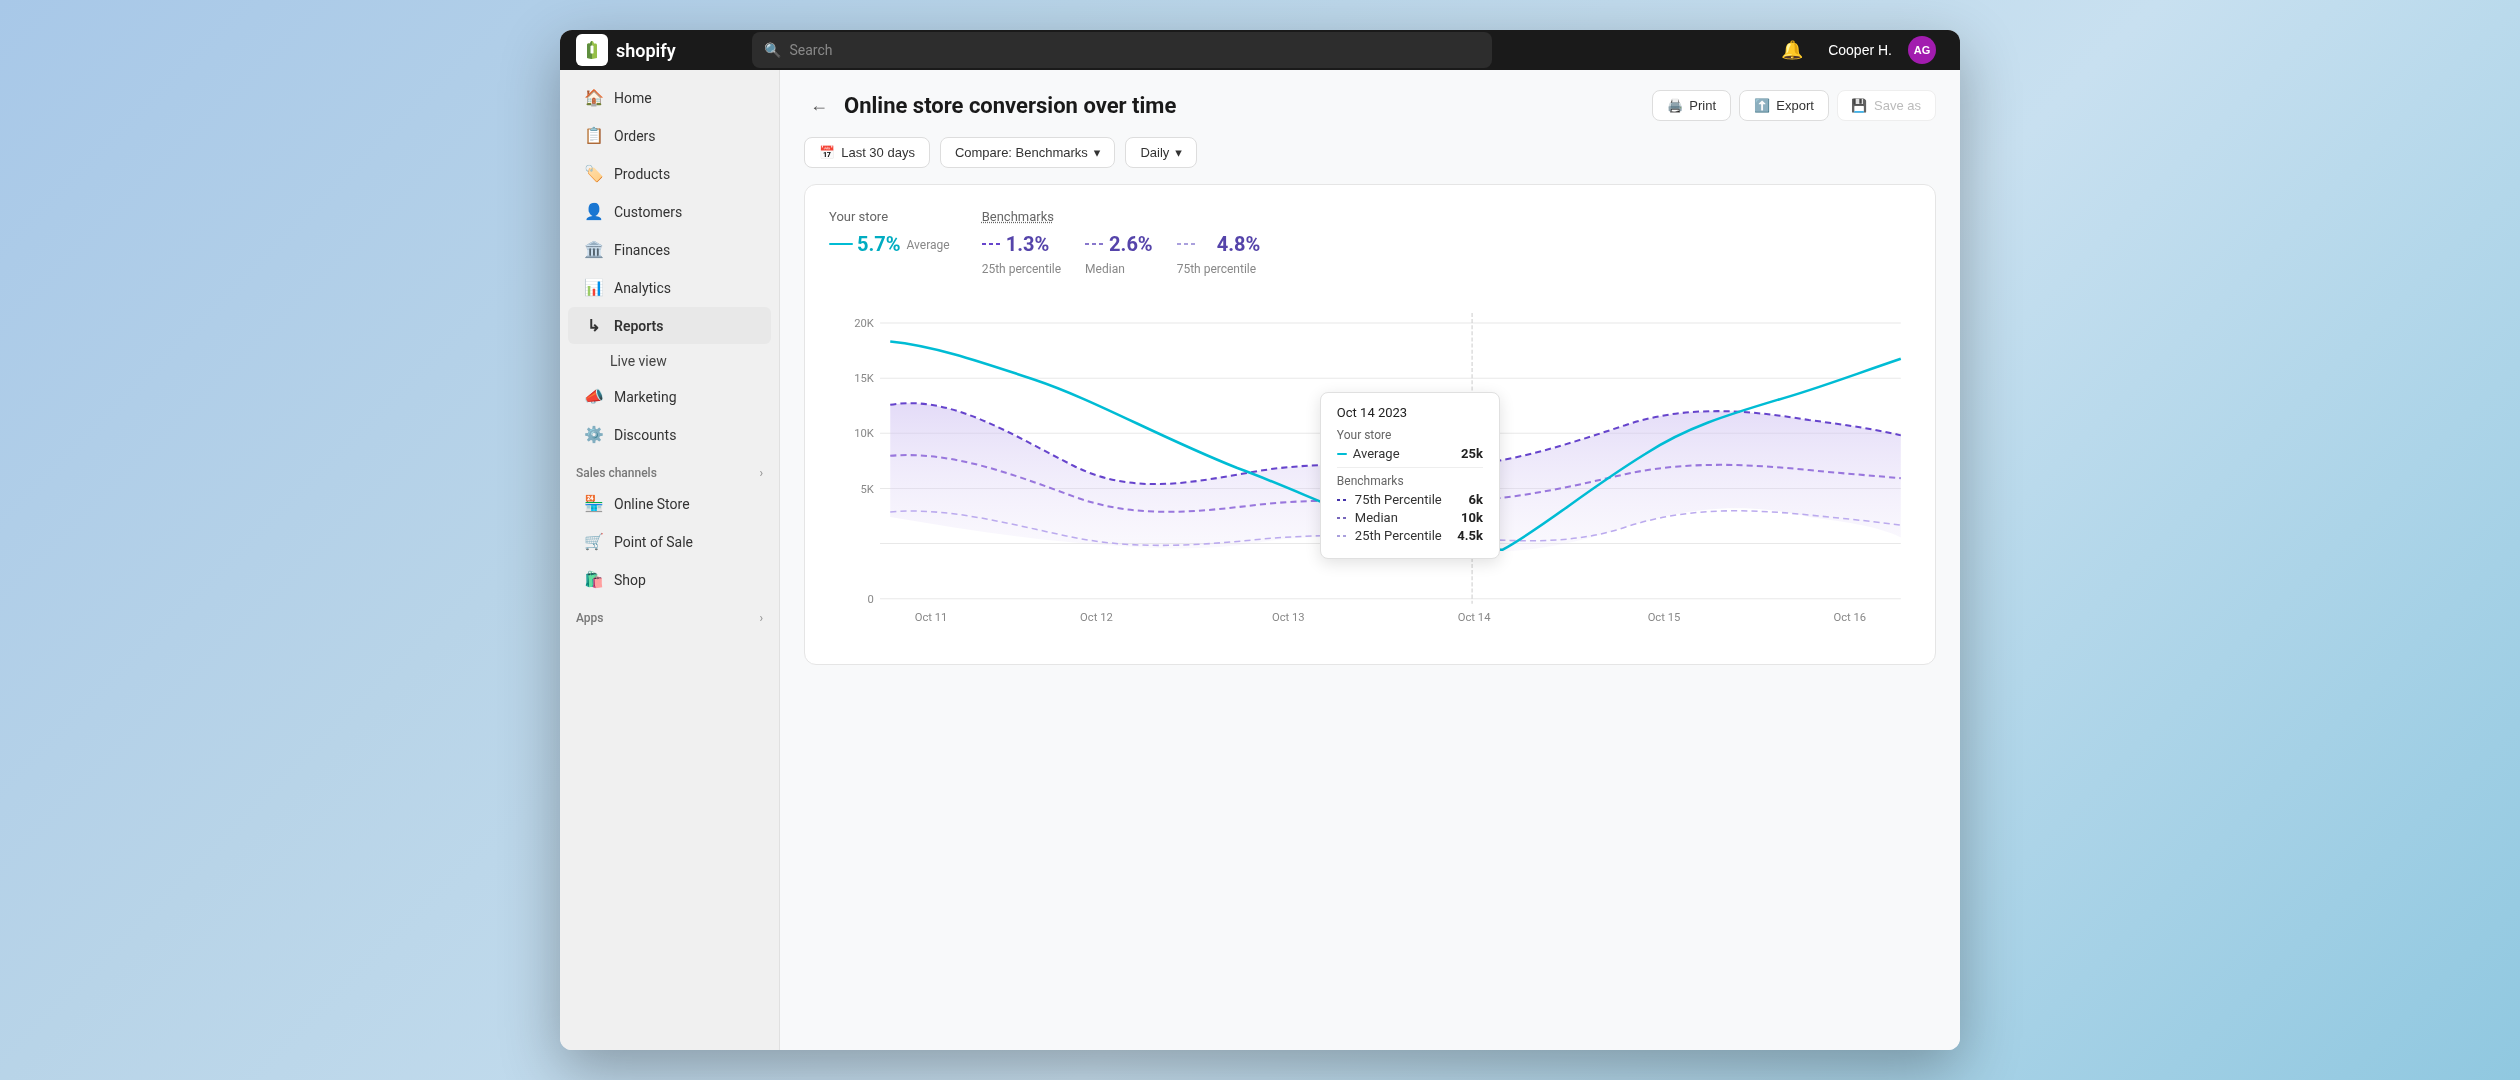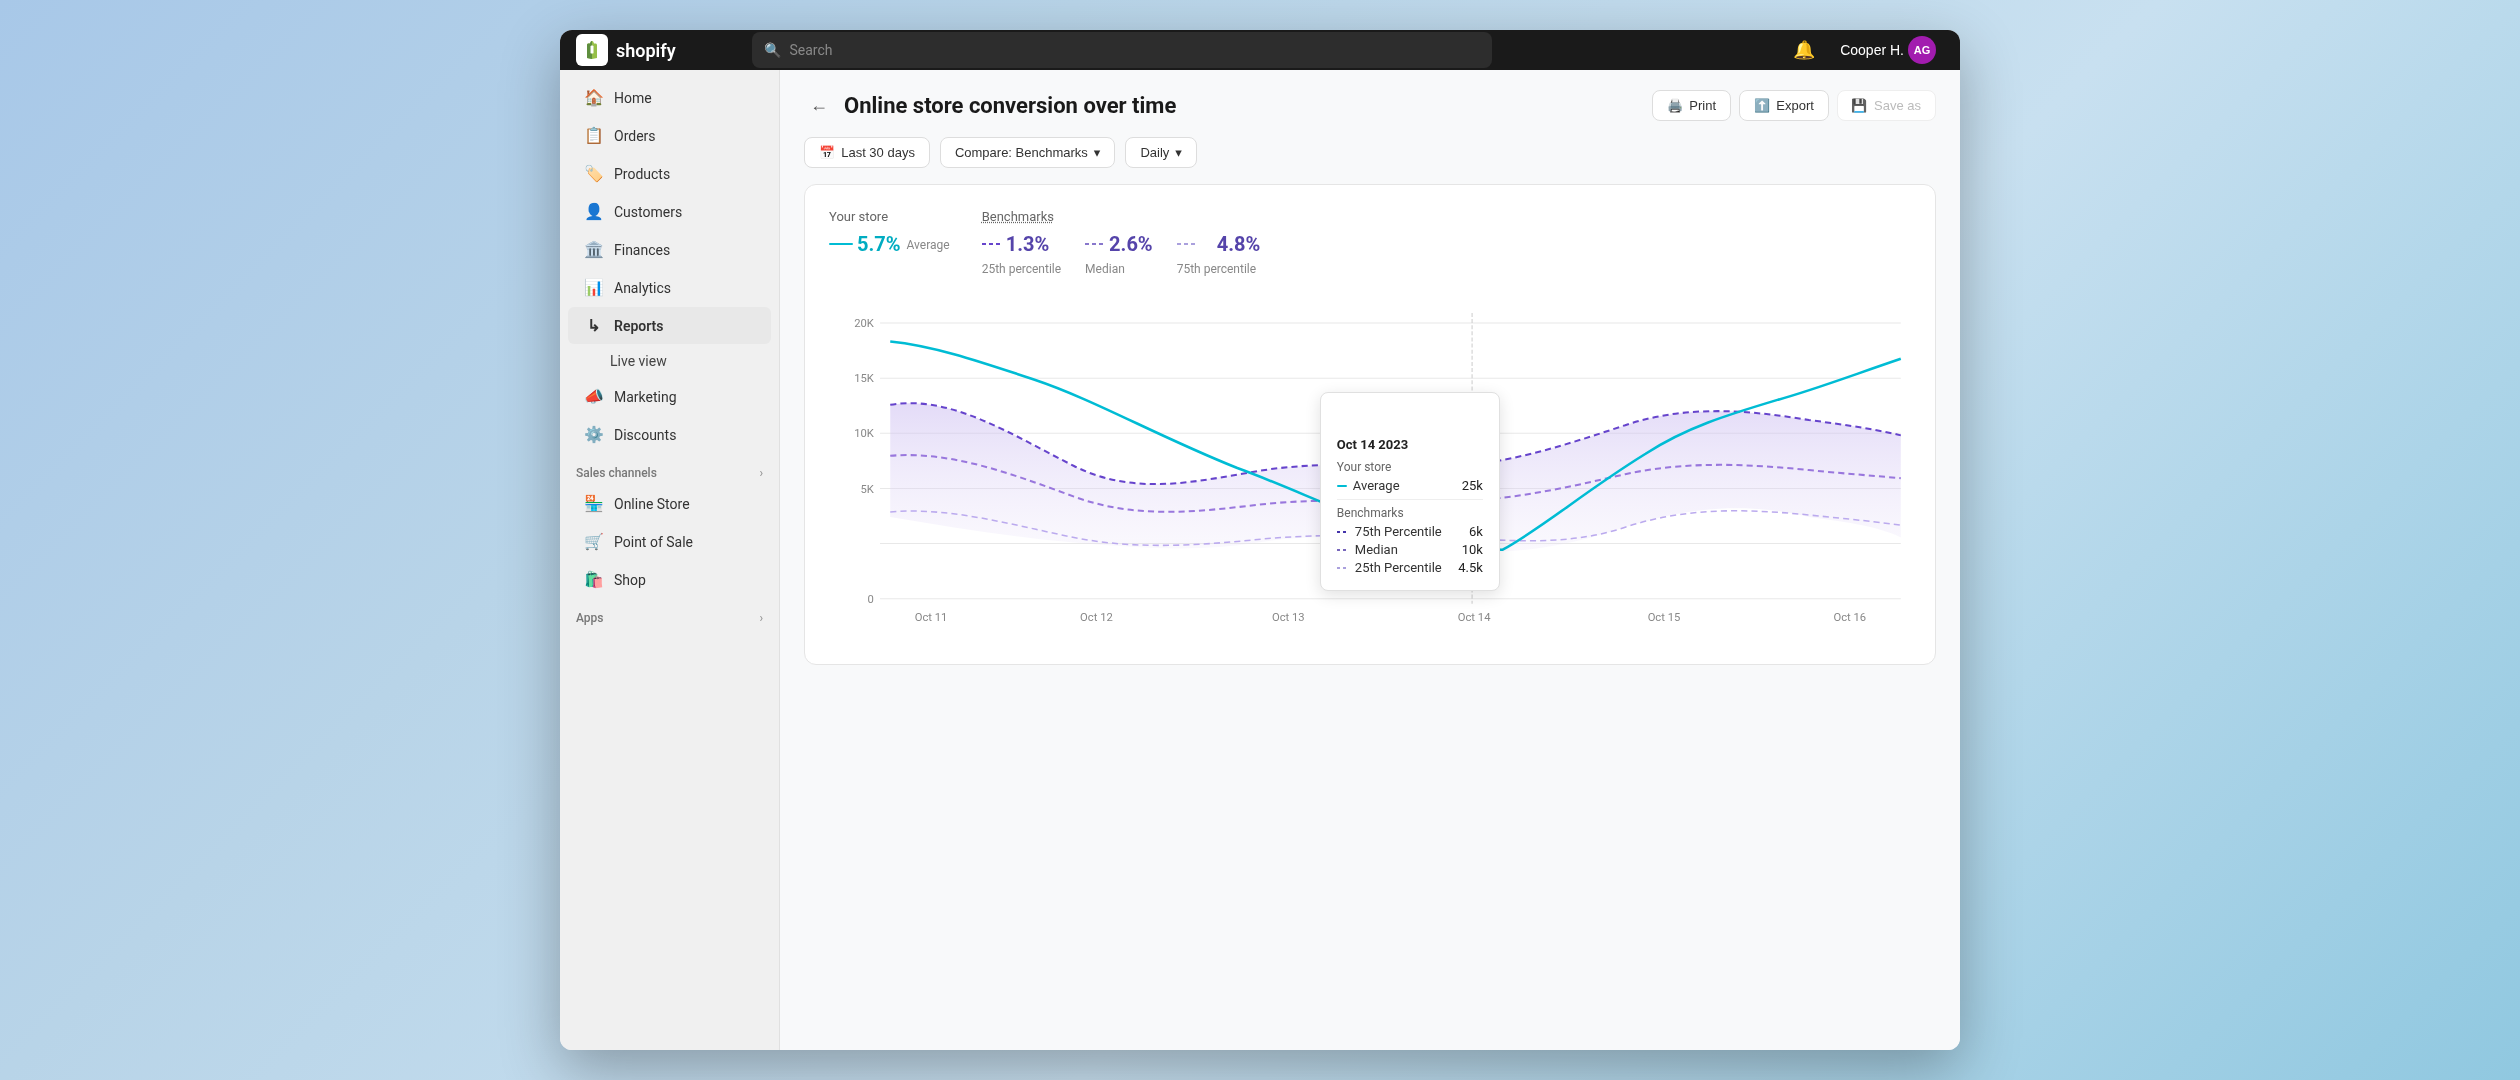--- a/index.html
+++ b/index.html
@@ -72,21 +72,21 @@
       color: #ccc;
       font-size: 18px;
       cursor: pointer;
       background: none;
       border: none;
       padding: 4px;
     }
     .user-btn {
       display: flex;
       align-items: center;
-      gap: 4px;
+      gap: 16px;
       color: white;
       font-size: 14px;
       cursor: pointer;
       background: none;
       border: none;
       padding: 4px 8px;
       border-radius: 6px;
     }
     .user-avatar {
       width: 28px;
@@ -255,31 +255,31 @@
       top: 28%;
       background: white;
       border: 1px solid #e0e0e0;
       border-radius: 8px;
       padding: 12px 16px;
       box-shadow: 0 4px 16px rgba(0,0,0,0.12);
       min-width: 180px;
       font-size: 13px;
       pointer-events: none;
     }
-    .tooltip-date { font-weight: 700; color: #222; margin-bottom: 8px; font-size: 13px; margin-top: 32px; }
+    .tooltip-date { font-weight: 400; color: #222; margin-bottom: 8px; font-size: 13px; }
     .tooltip-section-title { color: #666; font-size: 12px; margin-bottom: 4px; }
     .tooltip-row {
       display: flex;
       align-items: center;
       justify-content: space-between;
       gap: 12px;
       margin-bottom: 3px;
     }
     .tooltip-row-left { display: flex; align-items: center; gap: 6px; color: #333; font-size: 13px; }
-    .tooltip-row-val { font-weight: 400; color: #222; font-size: 13px; }
+    .tooltip-row-val { font-weight: 700; color: #222; font-size: 13px; }
     .tooltip-dot-cyan { width: 10px; height: 2px; background: #00bcd4; border-radius: 1px; }
     .tooltip-dot-purple { width: 12px; height: 2px; background: repeating-linear-gradient(90deg, #4433aa 0,#4433aa 3px,transparent 3px,transparent 6px); }
     .tooltip-dot-med { width: 12px; height: 2px; background: repeating-linear-gradient(90deg, #7766bb 0,#7766bb 3px,transparent 3px,transparent 6px); }
     .tooltip-dot-light { width: 12px; height: 2px; background: repeating-linear-gradient(90deg, #aaa0dd 0,#aaa0dd 3px,transparent 3px,transparent 6px); }
     .tooltip-sep { border: none; border-top: 1px solid #eee; margin: 6px 0; }
   </style>
 </head>
 <body>
 
 <div class="window">

